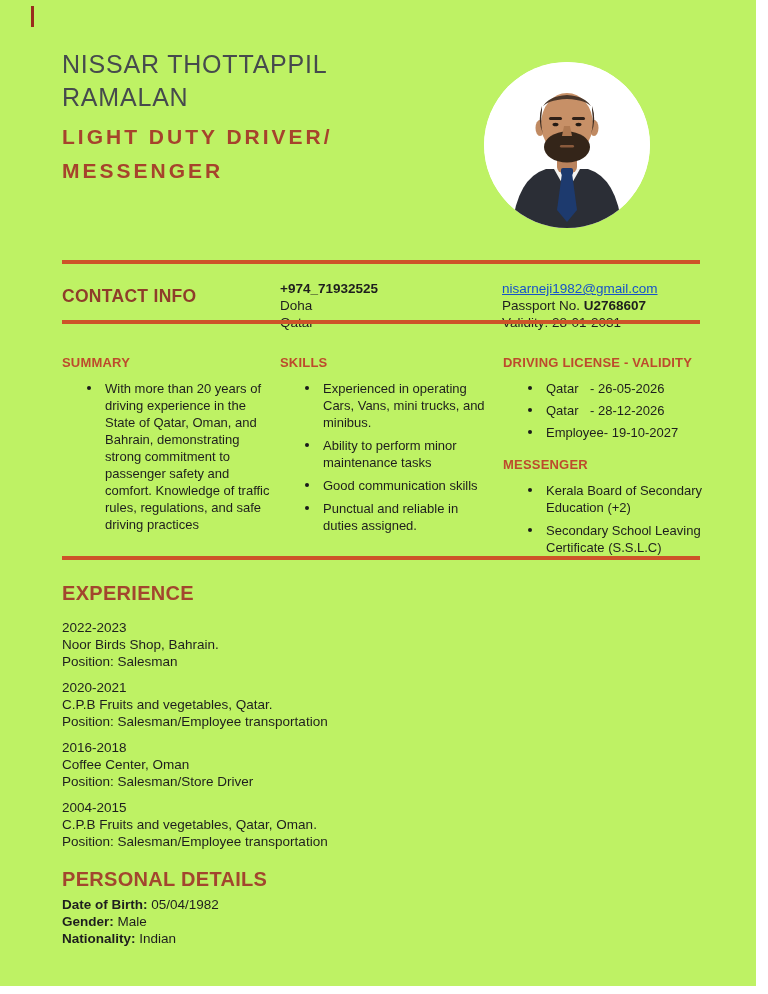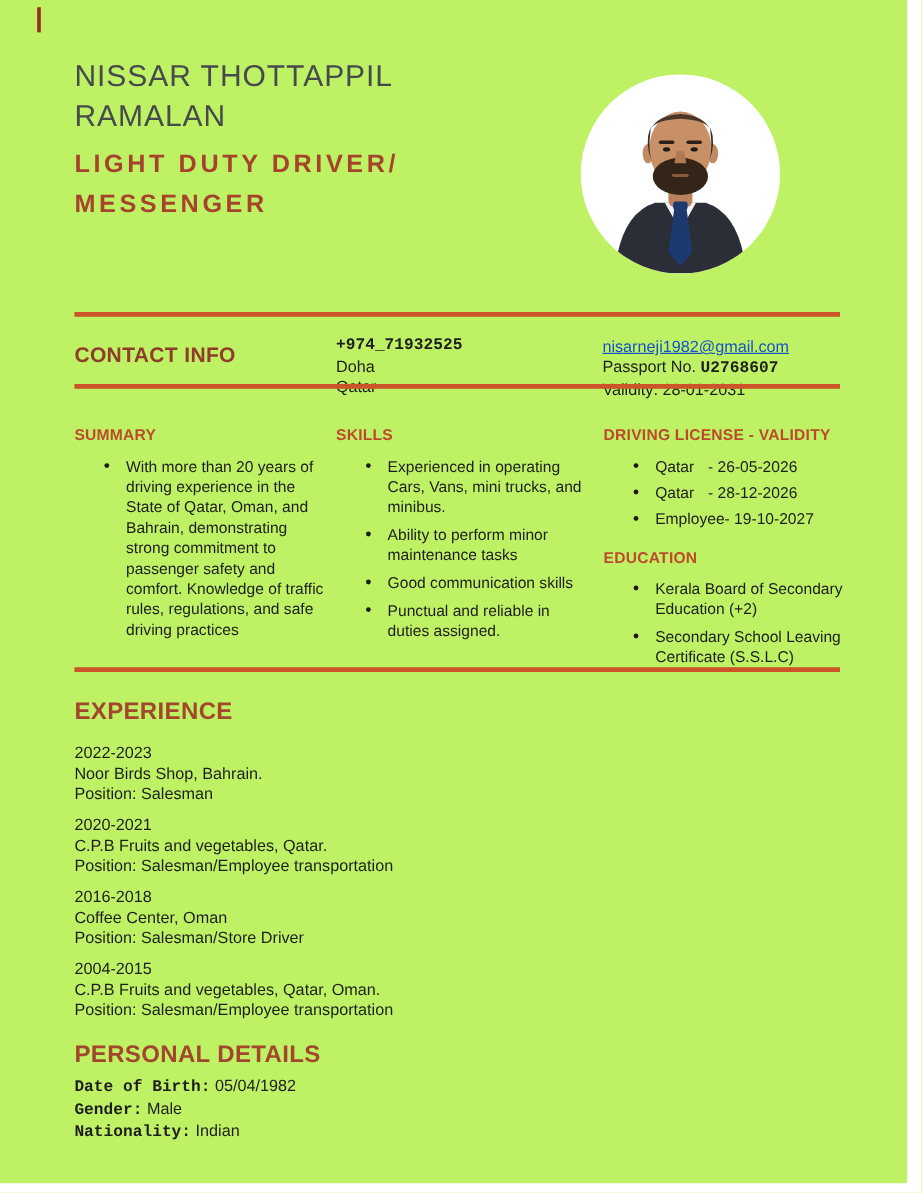--- a/index.html
+++ b/index.html
@@ -39,21 +39,21 @@
   .rule-low{top:556px;}
   .contact-heading{
     position:absolute;left:62px;top:286px;
     font-size:17.5px;font-weight:bold;letter-spacing:0.3px;color:#8e3d2a;
   }
   .contact-col{
     position:absolute;top:280px;font-size:13.5px;line-height:17px;color:#1e1e1e;
   }
   .contact-col.phone{left:280px;}
   .contact-col.pass{left:502px;}
-  .bold{font-weight:bold;font-family:Liberation Mono, monospace;}
+  .bold{font-weight:bold;}
   .email-link{color:#1653c9;text-decoration:underline;cursor:pointer;}
   .col{position:absolute;top:355px;}
   .col-summary{left:62px;width:212px;}
   .col-skills{left:280px;width:207px;}
   .col-right{left:503px;width:218px;}
   .col-heading{
     font-size:13px;font-weight:bold;color:#bd4a2c;letter-spacing:0.2px;
     margin:0 0 10px 0;
   }
   .col-heading.edu{margin-top:16px;}
@@ -181,21 +181,21 @@
       <span class="dot"></span>
       <span class="lic-country">Qatar</span>
       <span>- 28-12-2026</span>
     </div>
     <div class="bullet-row lic-row">
       <span class="dot"></span>
       <span class="lic-country">Employee</span>
       <span>- 19-10-2027</span>
     </div>
 
-    <div class="col-heading edu">EDUCATION</div>
+    <div class="col-heading edu">MESSENGER</div>
     <div class="bullet-row">
       <span class="dot"></span>
       <span>Kerala Board of Secondary Education (+2)</span>
     </div>
     <div class="bullet-row">
       <span class="dot"></span>
       <span>Secondary School Leaving Certificate (S.S.L.C)</span>
     </div>
   </div>
 

